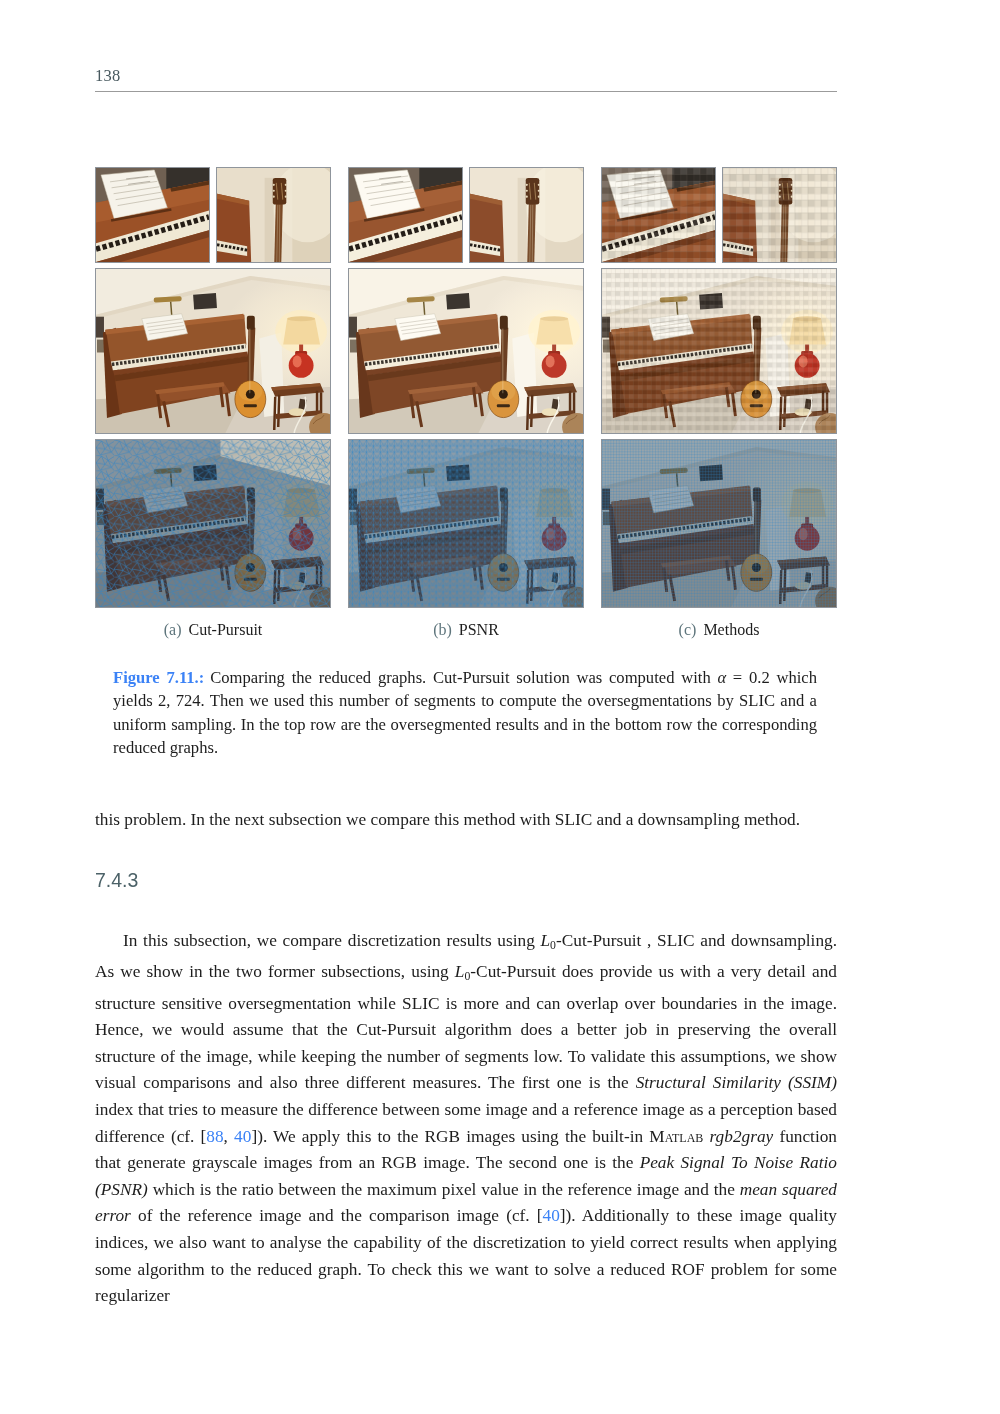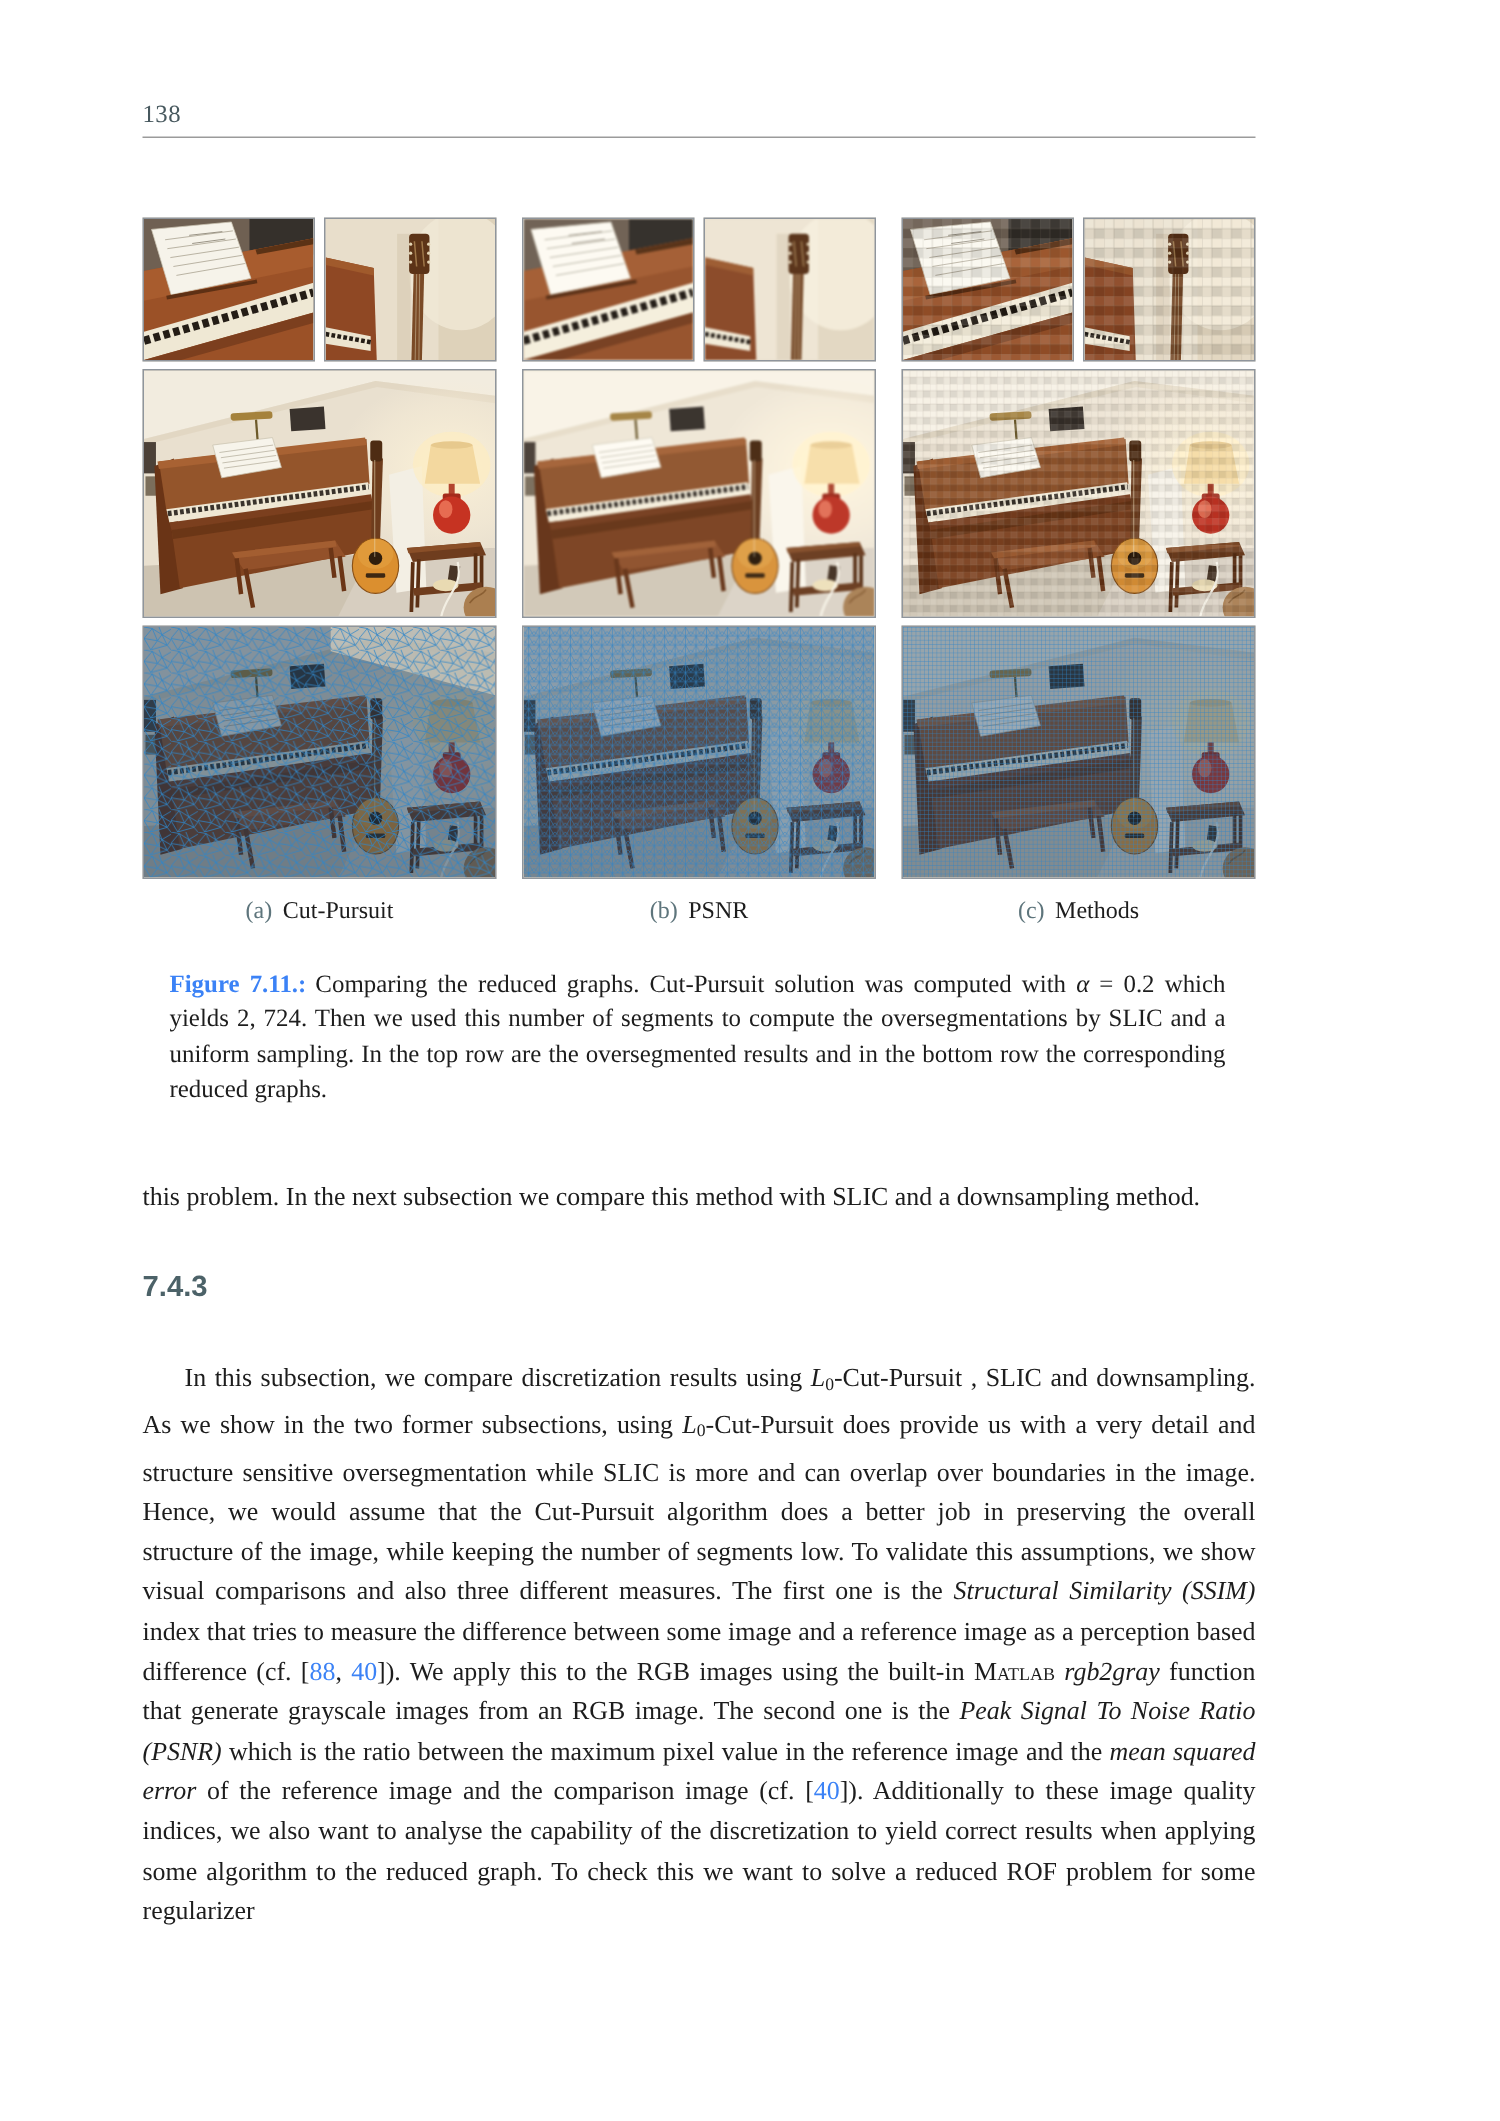--- a/index.html
+++ b/index.html
@@ -6,21 +6,21 @@
   body{width:1000px;height:1414px;overflow:hidden;}
   .sheet{
     box-sizing:border-box;width:1000px;height:1194px;
     padding:66px 119px 0 95px;
     font-family:"Liberation Serif", serif;color:#1d1d1d;
   }
   
   .pageno{font-size:16.5px;color:#47585e;letter-spacing:0.3px;}
   .rule{border-bottom:1.4px solid #9b9b9b;margin-top:5px;width:742px;}
   
-  .figure{margin-top:53px;width:742px;}
+  .figure{margin-top:75px;width:742px;}
   .fig-grid{display:grid;grid-template-columns:repeat(3,236px);column-gap:17px;}
   .col{display:flex;flex-direction:column;row-gap:5px;}
   .pair{display:flex;gap:6px;}
   .imgbox{border:1px solid #8f959c;box-sizing:border-box;overflow:hidden;background:#e8e0d0;}
   .sm{width:115px;height:96px;}
   .mid{width:236px;height:166px;}
   .bot{width:236px;height:169px;}
   .imgbox svg{display:block;width:100%;height:100%;}
   .fx-soft{filter:blur(1.1px) saturate(0.88) brightness(1.03);}
   .fx-block{filter:saturate(0.92) contrast(1.04);}
@@ -30,21 +30,21 @@
   .subcaps{display:grid;grid-template-columns:repeat(3,236px);column-gap:17px;margin-top:13px;}
   .subcap{text-align:center;font-size:16px;}
   .subcap .marker{color:#5e757c;margin-right:7px;}
   
   .caption{margin:27px 0 0 18px;width:704px;font-size:16.6px;line-height:23.4px;text-align:justify;}
   .cap-label{color:#3b82f6;font-weight:bold;margin-right:6px;}
   
   .para{width:742px;font-size:17.3px;line-height:26.6px;text-align:justify;}
   .p1{margin-top:47px;}
   .heading{margin-top:36px;margin-bottom:0;font-family:"Liberation Sans", sans-serif;
-    font-weight:bold;font-size:19.5px;color:#4c6268;display:flex;column-gap:27px;}
+    font-weight:normal;font-size:19.5px;color:#4c6268;display:flex;column-gap:27px;}
   .p2{margin-top:36px;text-indent:28px;}
   
   .seg-italic{font-style:italic;}
   .seg-math{font-style:italic;}
   .seg-sub{font-size:0.68em;vertical-align:-0.22em;font-style:normal;}
   .seg-cite{color:#3b82f6;}
   .seg-smallcaps{font-variant:small-caps;}
   .defs-holder{position:absolute;width:0;height:0;overflow:hidden;}
 </style>
 </head>

